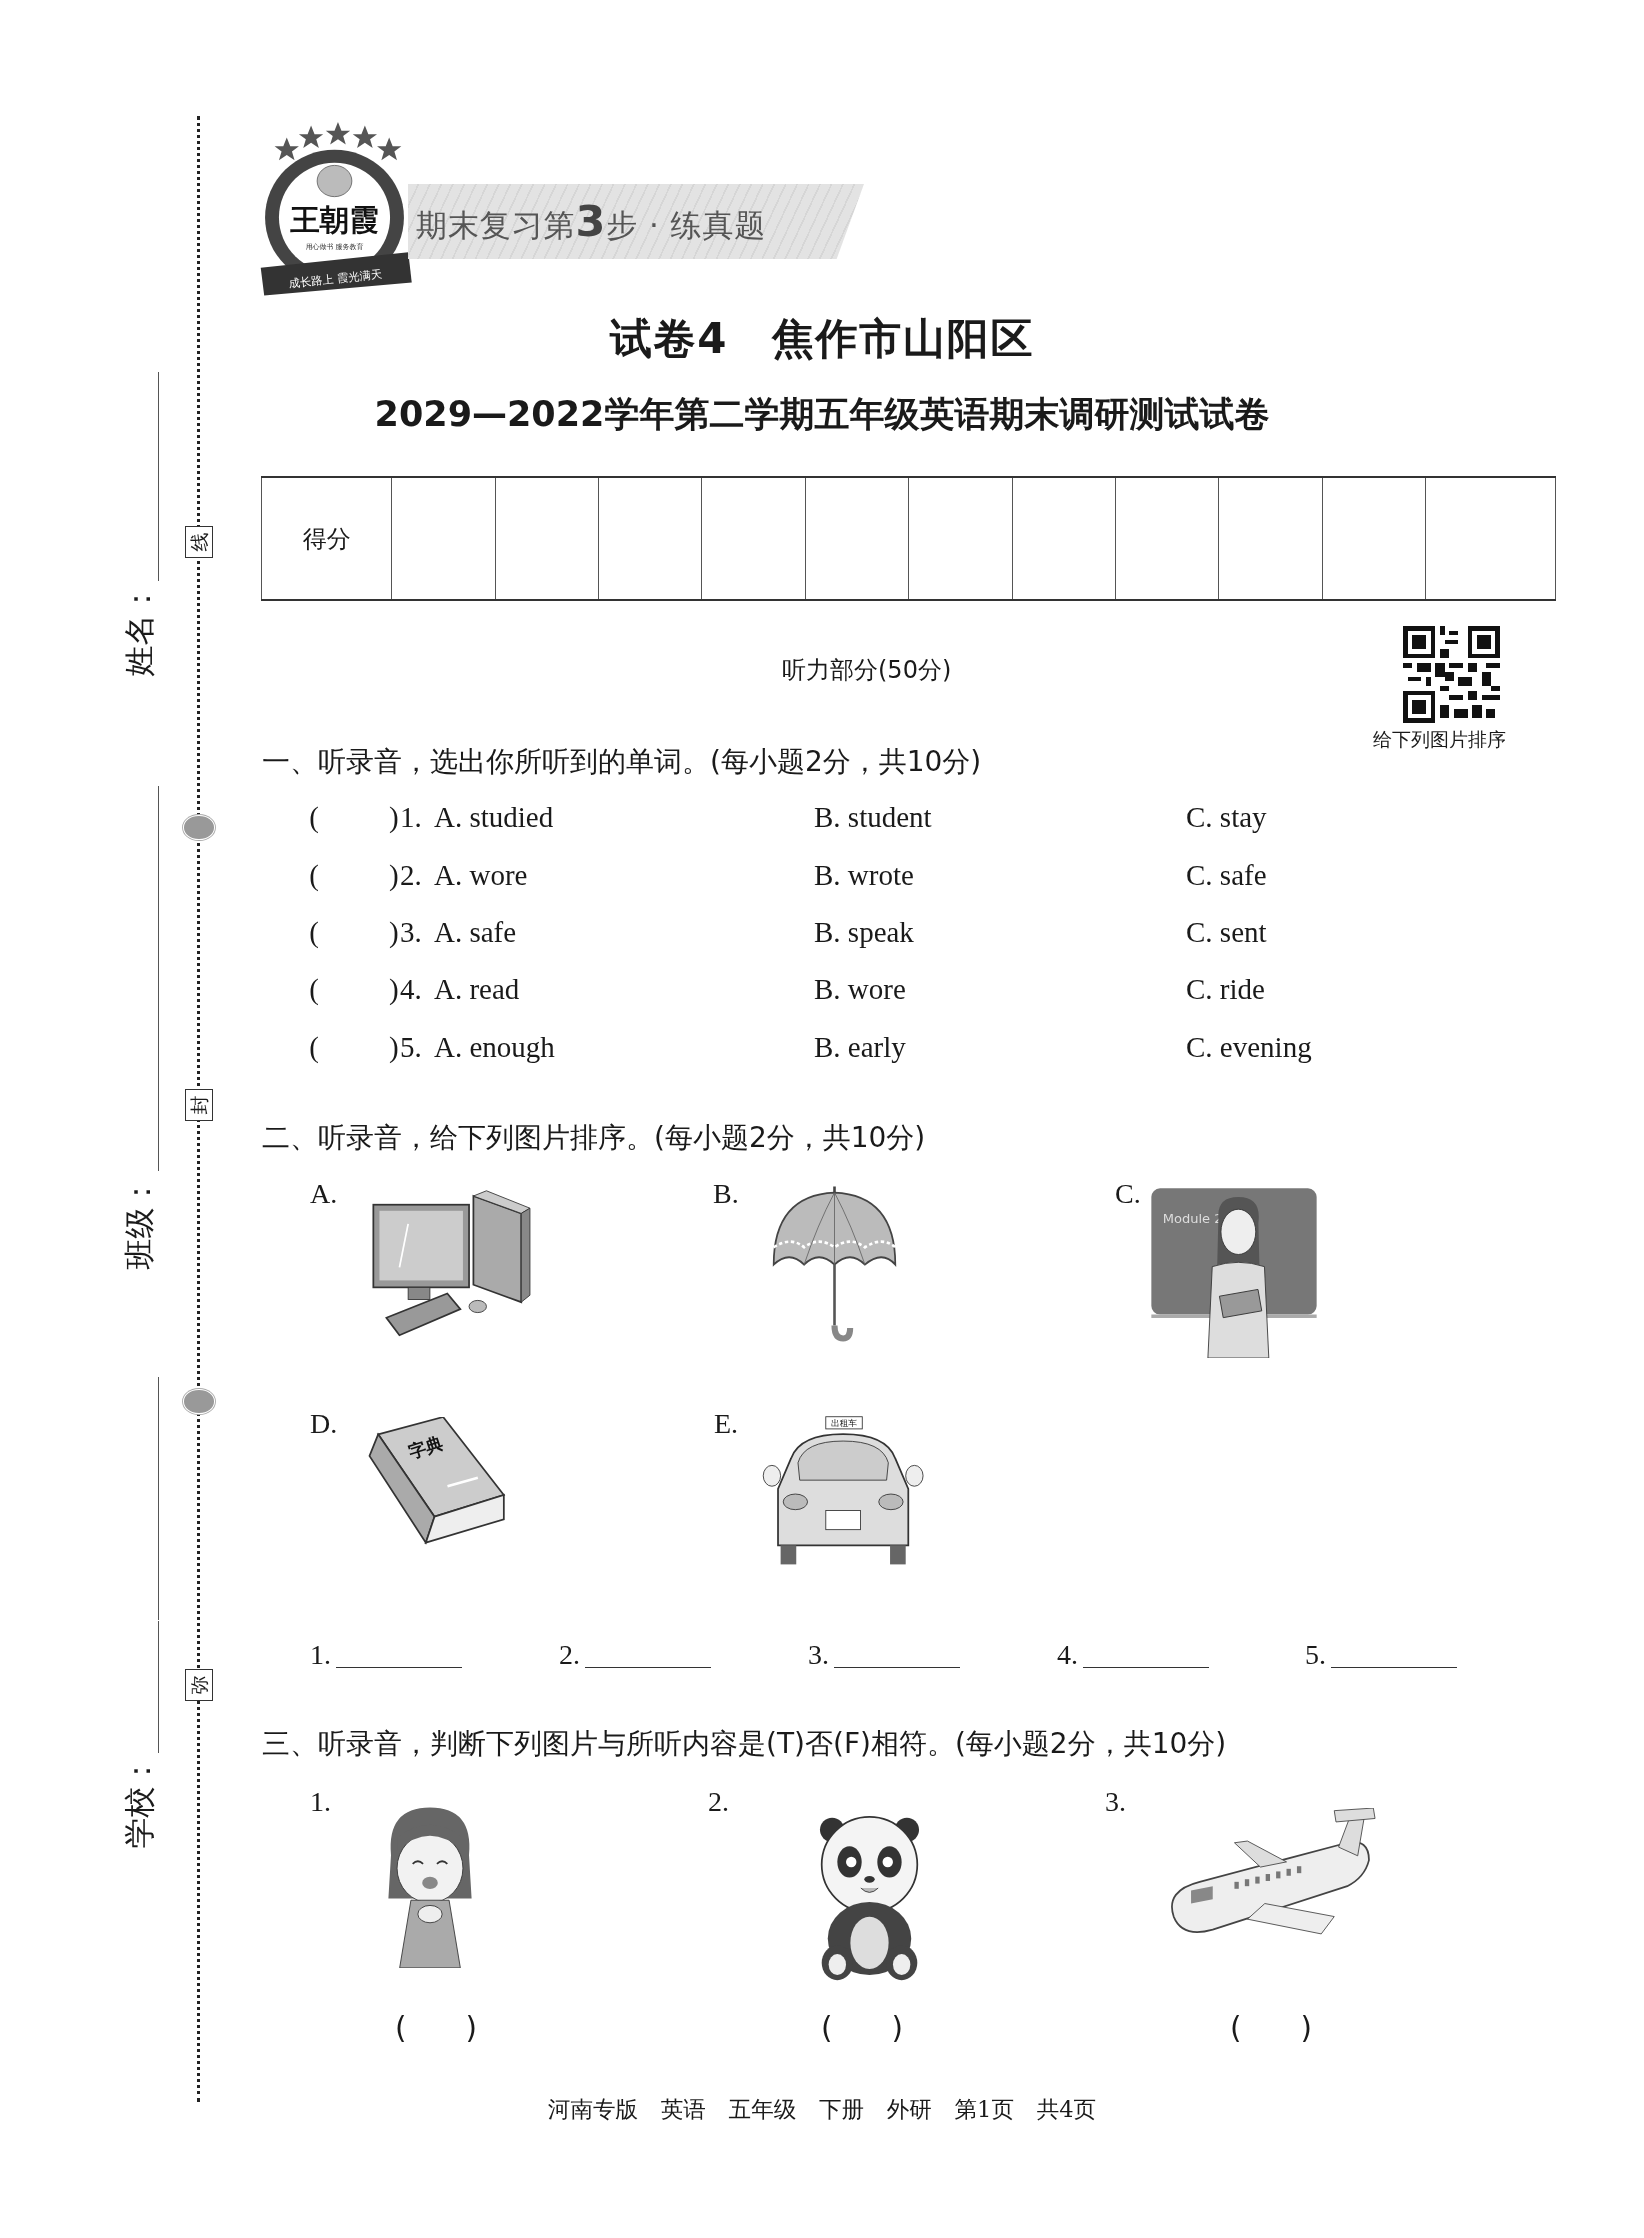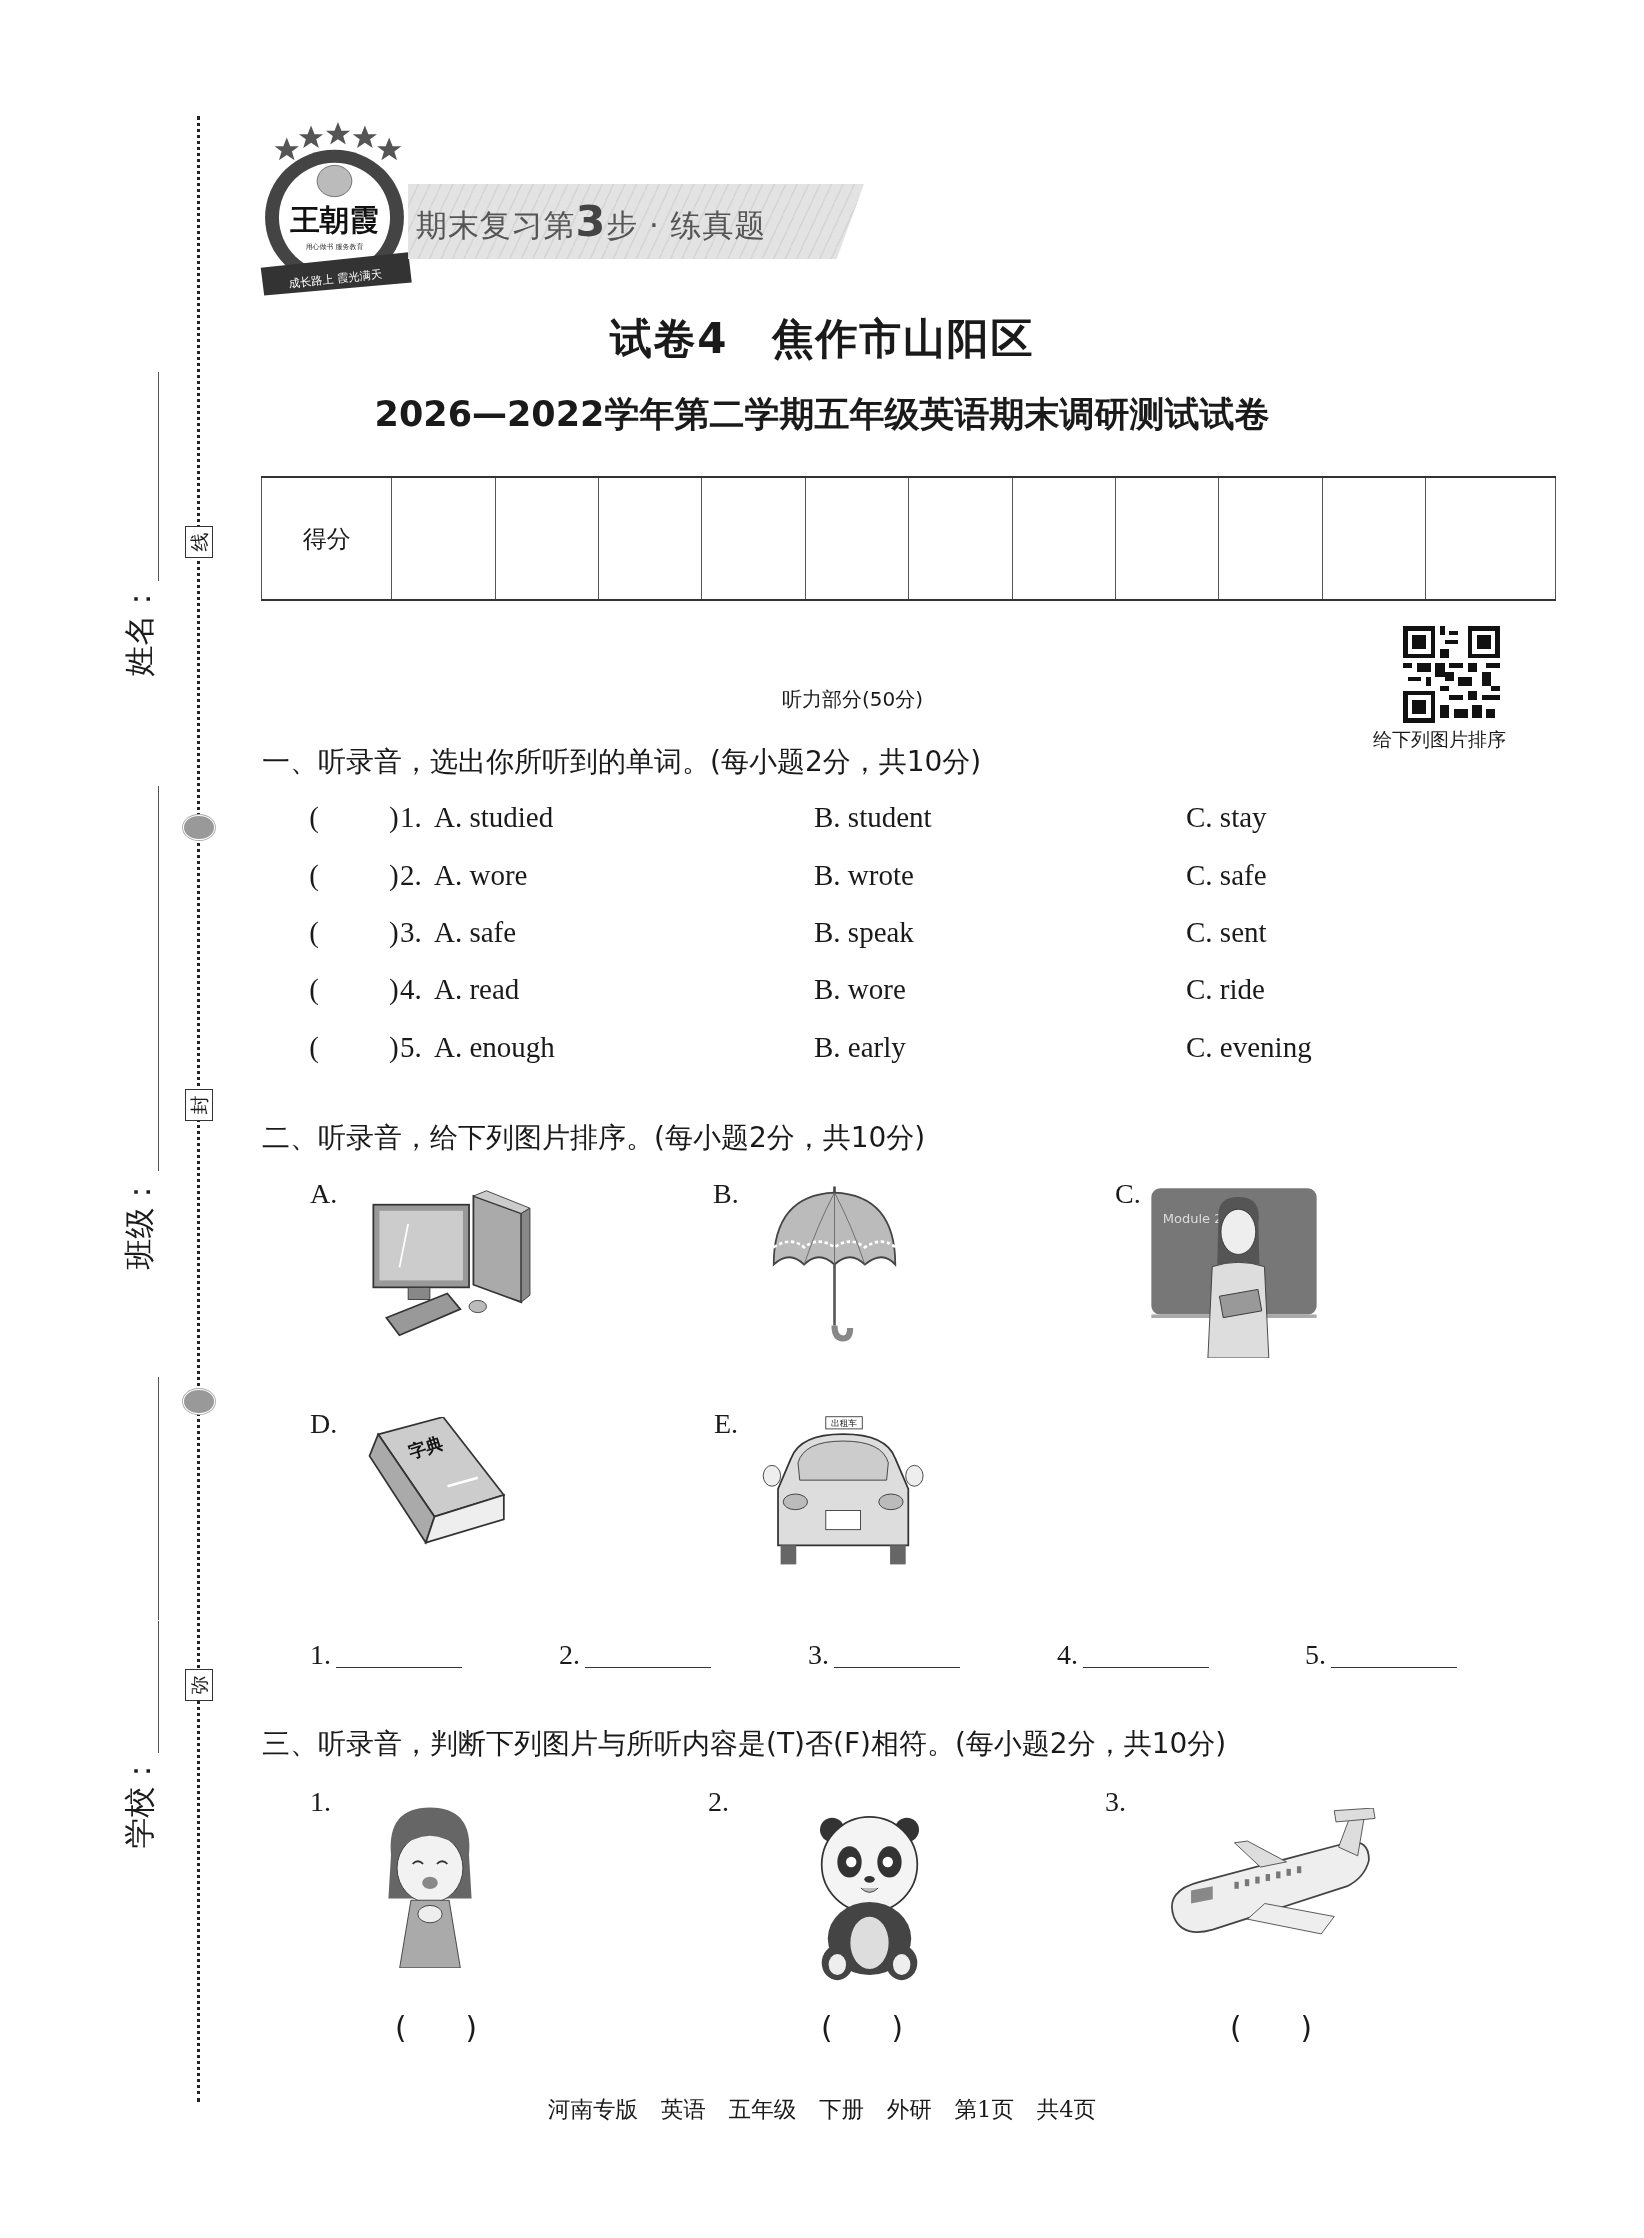--- a/index.html
+++ b/index.html
@@ -28,21 +28,21 @@
 
   .title1{position:absolute;left:0;width:1644px;top:311px;text-align:center;font-size:42px;font-weight:bold;letter-spacing:1.7px;}
   .title2{position:absolute;left:0;width:1644px;top:391px;text-align:center;font-size:35px;font-weight:bold;}
 
   table.score{position:absolute;left:261px;top:476px;width:1295px;height:125px;border-collapse:collapse;
       border-top:2.6px solid #333;border-bottom:2.6px solid #333;border-left:1.7px solid #333;border-right:1.7px solid #333;}
   table.score td{border:0.9px solid #555;text-align:center;font-size:24px;width:103px;}
   table.score td:first-child{width:130px;}
   table.score td:last-child{width:130px;}
 
-  .listen-head{position:absolute;left:782px;top:654px;font-size:20px;margin-top:32px;}
+  .listen-head{position:absolute;left:782px;top:654px;font-size:24px;}
   .qr{position:absolute;left:1403px;top:626px;width:97px;height:97px;}
   .qr-cap{position:absolute;left:1373px;top:727px;font-size:19px;font-family:"DejaVu Serif",serif;}
 
   .sec{position:absolute;left:262px;font-size:28px;text-align:center;}
   .row{position:absolute;left:304px;width:1217px;height:35px;font-size:29px;}
   .row span{position:absolute;top:0;}
 
   .pic-label{position:absolute;font-size:28px;}
   .blank{position:absolute;font-size:28px;}
   .blank i{display:inline-block;width:126px;border-bottom:0.9px solid #333;margin-left:5.2px;vertical-align:-3.5px;}
@@ -93,21 +93,21 @@
   <ellipse cx="89" cy="68" rx="20" ry="18" fill="#bbb" stroke="#666"></ellipse>
   <text x="89" y="125" text-anchor="middle" font-size="34" font-weight="bold" font-family="DejaVu Serif, serif" fill="#111">王朝霞</text>
   <text x="89" y="146" text-anchor="middle" font-size="8" fill="#333">用心做书 服务教育</text>
   <path d="M4,168 L174,150 L178,185 L8,200 Z" fill="#333"></path>
   <text x="90" y="185" text-anchor="middle" font-size="13" fill="#fff" transform="rotate(-6 90 180)">成长路上 霞光满天</text>
 </svg>
 <div class="banner"></div>
 <div class="banner-text"><span>期末复习第</span><b>3</b><span>步 · 练真题</span></div>
 
 <div class="title1">试卷4　焦作市山阳区</div>
-<div class="title2">2026—2022学年第二学期五年级英语期末调研测试试卷</div>
+<div class="title2">2029—2022学年第二学期五年级英语期末调研测试试卷</div>
 
 <table class="score">
   <tbody>
   <tr>
     <td>得分</td>
     <td></td>
     <td></td>
     <td></td>
     <td></td>
     <td></td>

